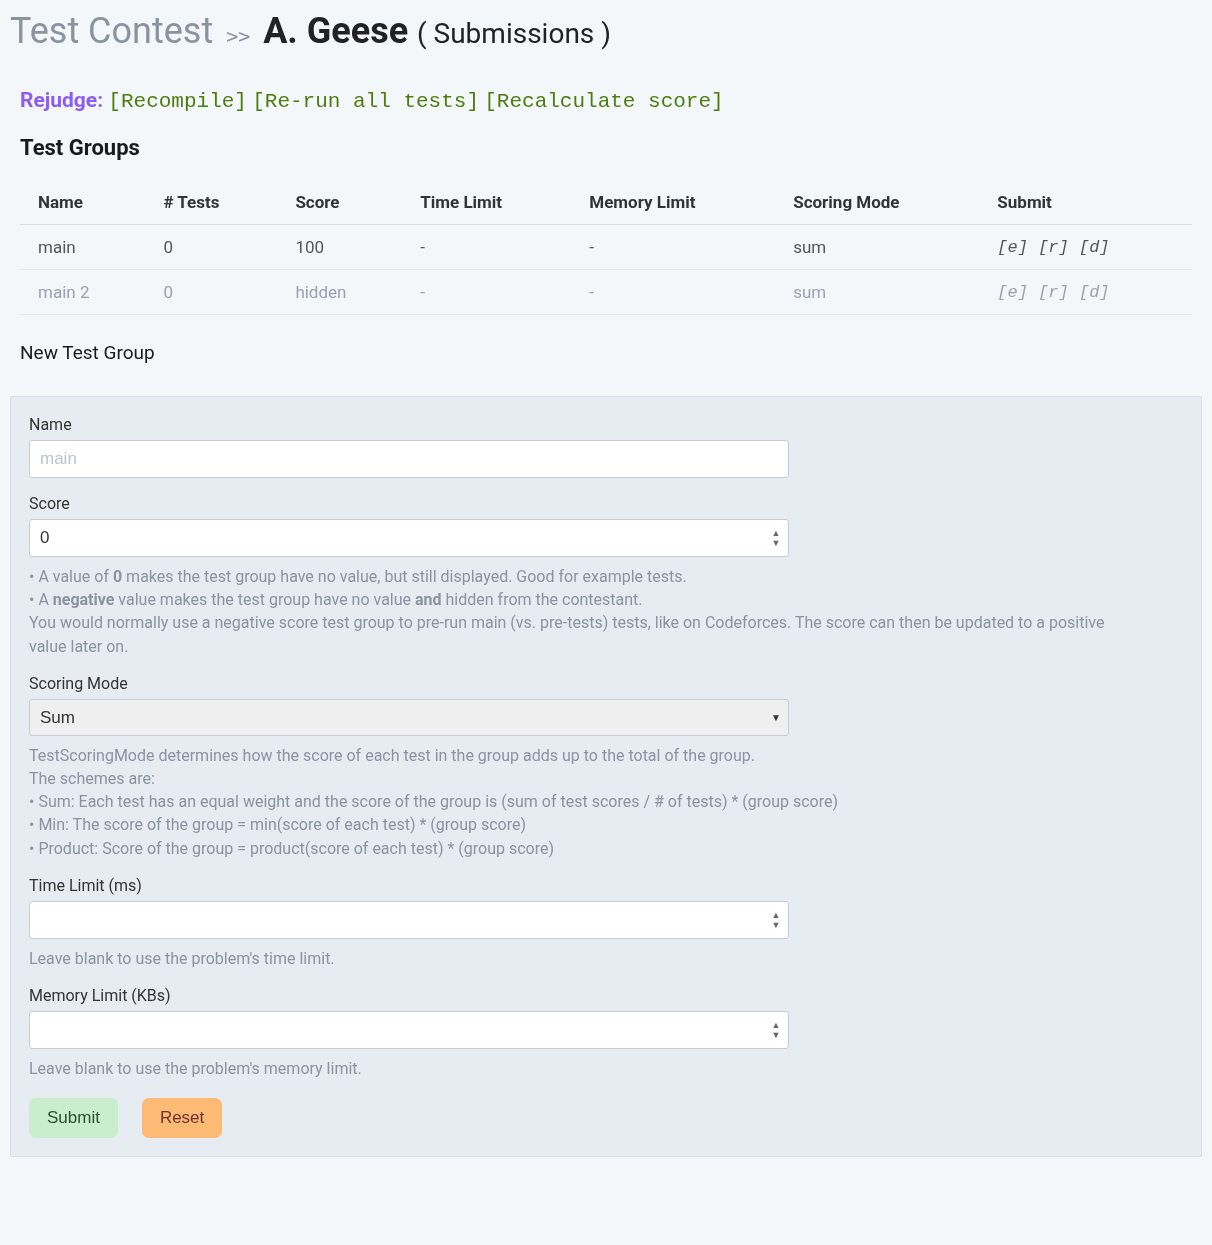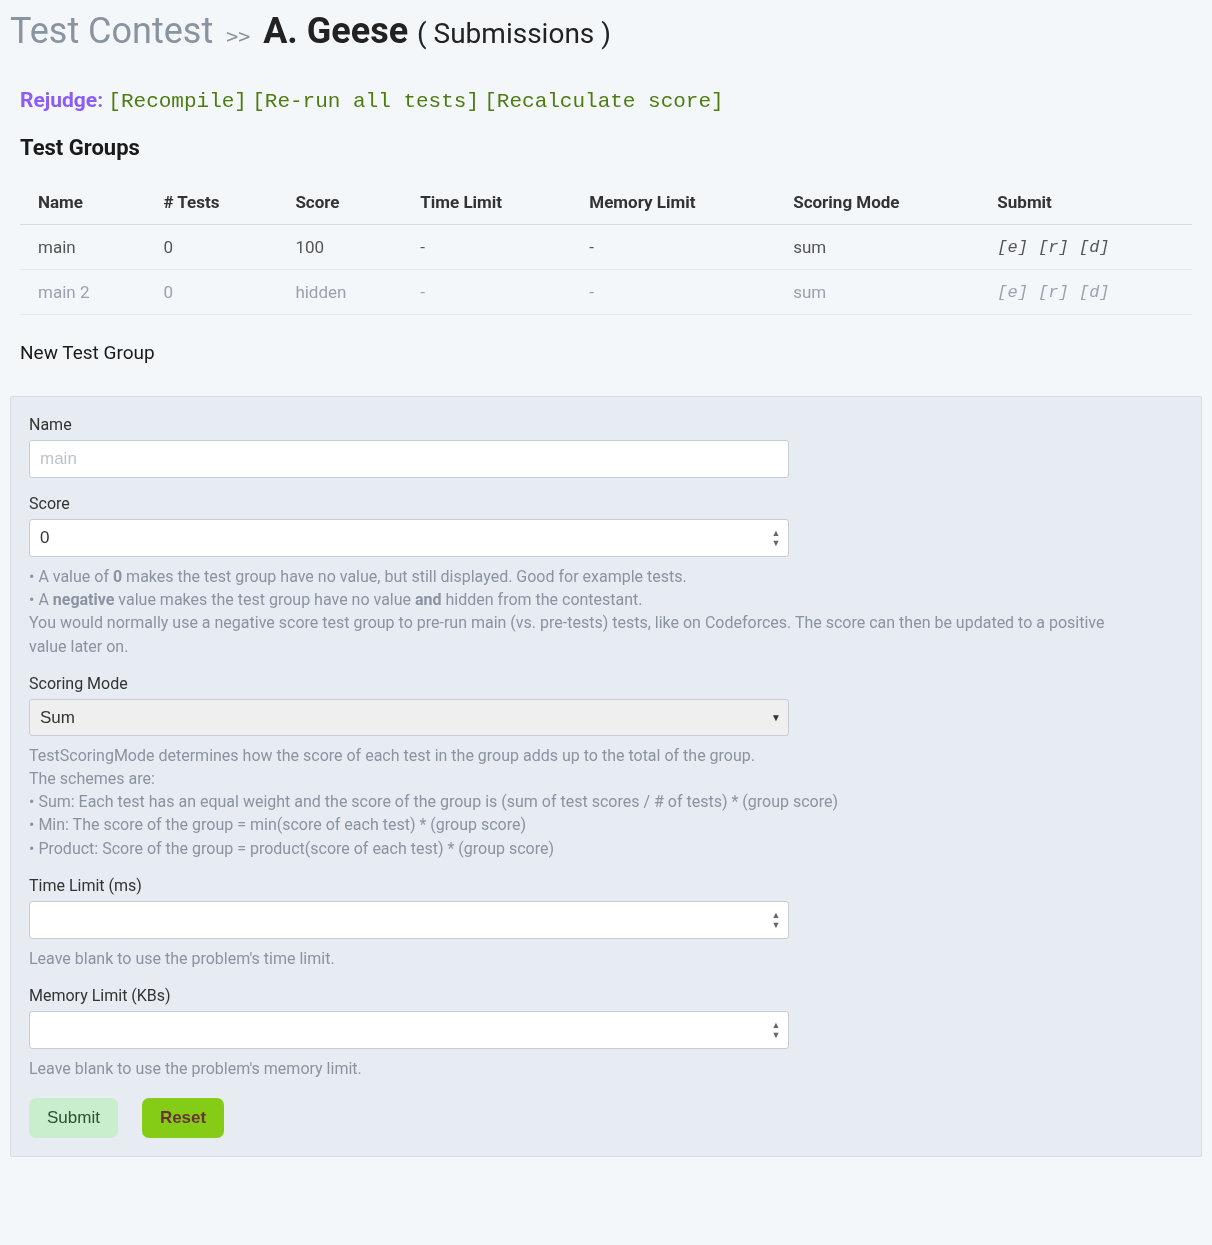--- a/index.html
+++ b/index.html
@@ -175,21 +175,21 @@
     .btn {
       display: inline-block;
       padding: 10px 18px;
       font-size: 17px;
       border: none;
       border-radius: 7px;
       cursor: pointer;
       margin-right: 20px;
     }
     .btn-submit { background: #c8eecd; color: #2d4f32; }
-    .btn-reset { background: #84cc16; color: #6b3236; font-weight: bold; }
+    .btn-reset { background: #fdba74; color: #6b3236; }
   </style>
 </head>
 <body>
 
 <div class="container">
   <div class="breadcrumb">
     <a href="#">Test Contest</a>
     <span class="breadcrumb-sep">&gt;&gt;</span>
     <span class="breadcrumb-current">A. Geese</span>
     <span class="breadcrumb-suffix">( Submissions )</span>

